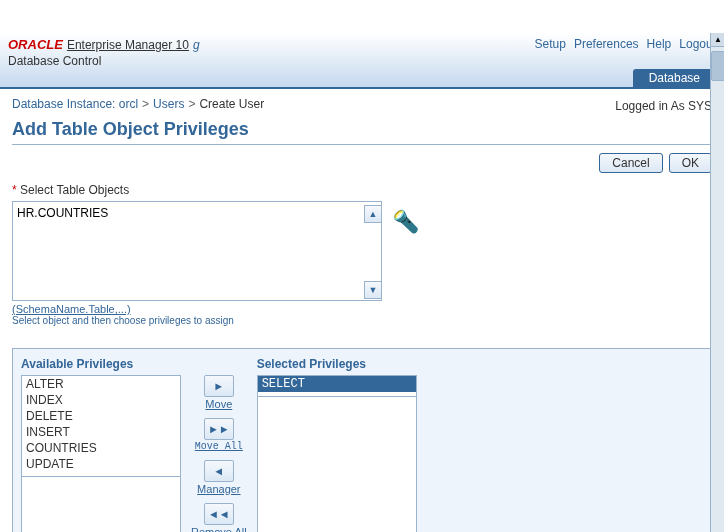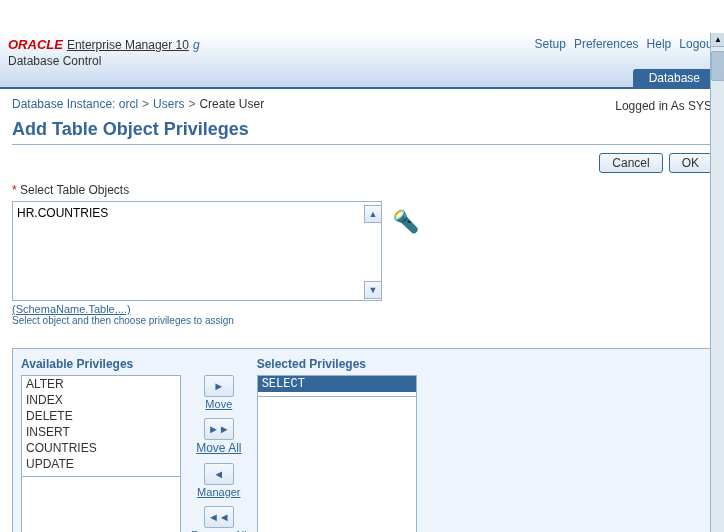--- a/index.html
+++ b/index.html
@@ -321,21 +321,21 @@
         </div>
       </div>
 
       <div id="move-buttons" style="display:flex;flex-direction:column;align-items:center;justify-content:center;gap:2px;padding:0 10px;margin-top:18px;">
         <div class="move-btn-group" style="display:flex;flex-direction:column;align-items:center;margin-bottom:6px;">
           <button class="move-icon-btn" style="width:30px;height:22px;border:1px solid #99b3cc;background:linear-gradient(to bottom,#f5f8fc,#dce8f5);cursor:pointer;display:flex;align-items:center;justify-content:center;border-radius:2px;">►</button>
           <span class="move-btn-label" style="color:#336699;font-size:11px;text-decoration:underline;cursor:pointer;">Move</span>
         </div>
         <div class="move-btn-group" style="display:flex;flex-direction:column;align-items:center;margin-bottom:6px;">
           <button class="move-icon-btn" style="width:30px;height:22px;border:1px solid #99b3cc;background:linear-gradient(to bottom,#f5f8fc,#dce8f5);cursor:pointer;display:flex;align-items:center;justify-content:center;border-radius:2px;">►►</button>
-          <span class="move-btn-label" style="color:#336699;font-size:12px;text-decoration:underline;cursor:pointer;">Move All</span>
+          <span class="move-btn-label" style="color:#336699;font-size:10px;text-decoration:underline;cursor:pointer;font-family:Liberation Mono, monospace;">Move All</span>
         </div>
         <div class="move-btn-group" style="display:flex;flex-direction:column;align-items:center;margin-bottom:6px;">
           <button class="move-icon-btn" style="width:30px;height:22px;border:1px solid #99b3cc;background:linear-gradient(to bottom,#f5f8fc,#dce8f5);cursor:pointer;display:flex;align-items:center;justify-content:center;border-radius:2px;">◄</button>
           <span class="move-btn-label" style="color:#336699;font-size:11px;text-decoration:underline;cursor:pointer;">Manager</span>
         </div>
         <div class="move-btn-group" style="display:flex;flex-direction:column;align-items:center;">
           <button class="move-icon-btn" style="width:30px;height:22px;border:1px solid #99b3cc;background:linear-gradient(to bottom,#f5f8fc,#dce8f5);cursor:pointer;display:flex;align-items:center;justify-content:center;border-radius:2px;">◄◄</button>
           <span class="move-btn-label" style="color:#336699;font-size:11px;text-decoration:underline;cursor:pointer;">Remove All</span>
         </div>
       </div>

